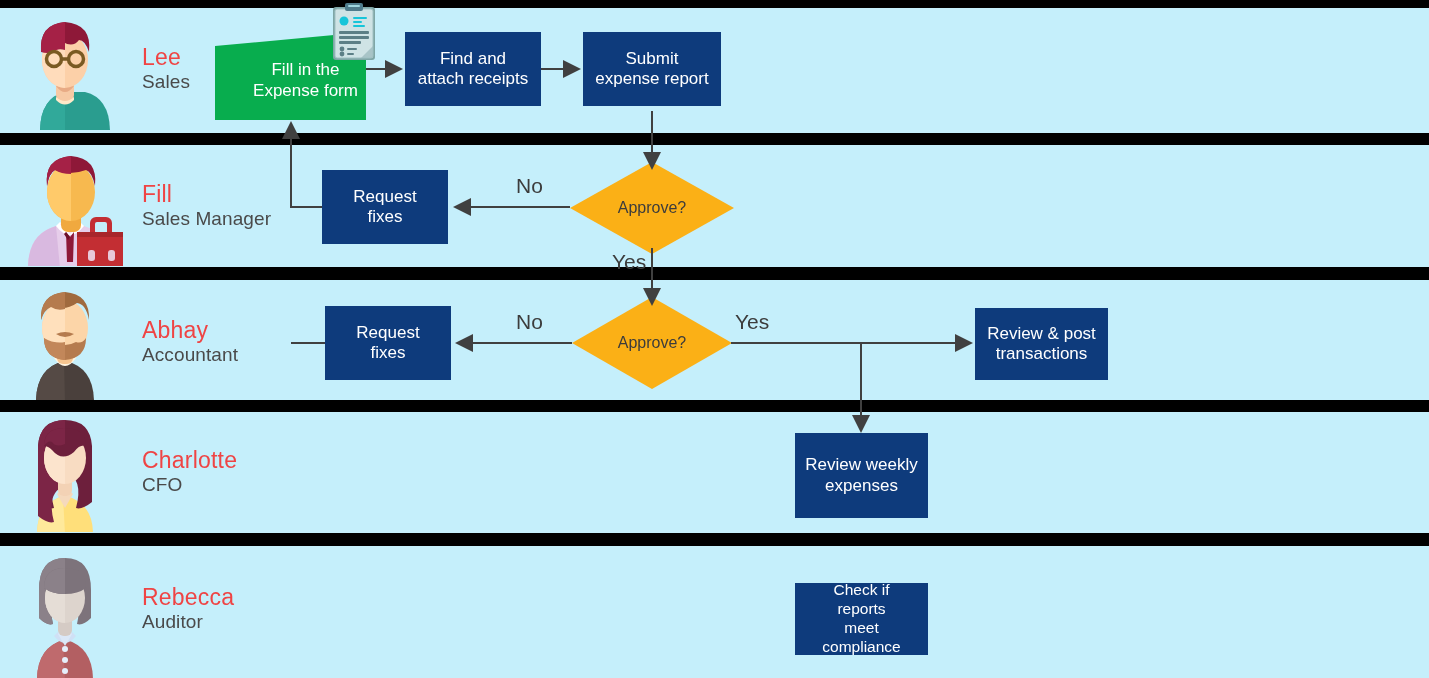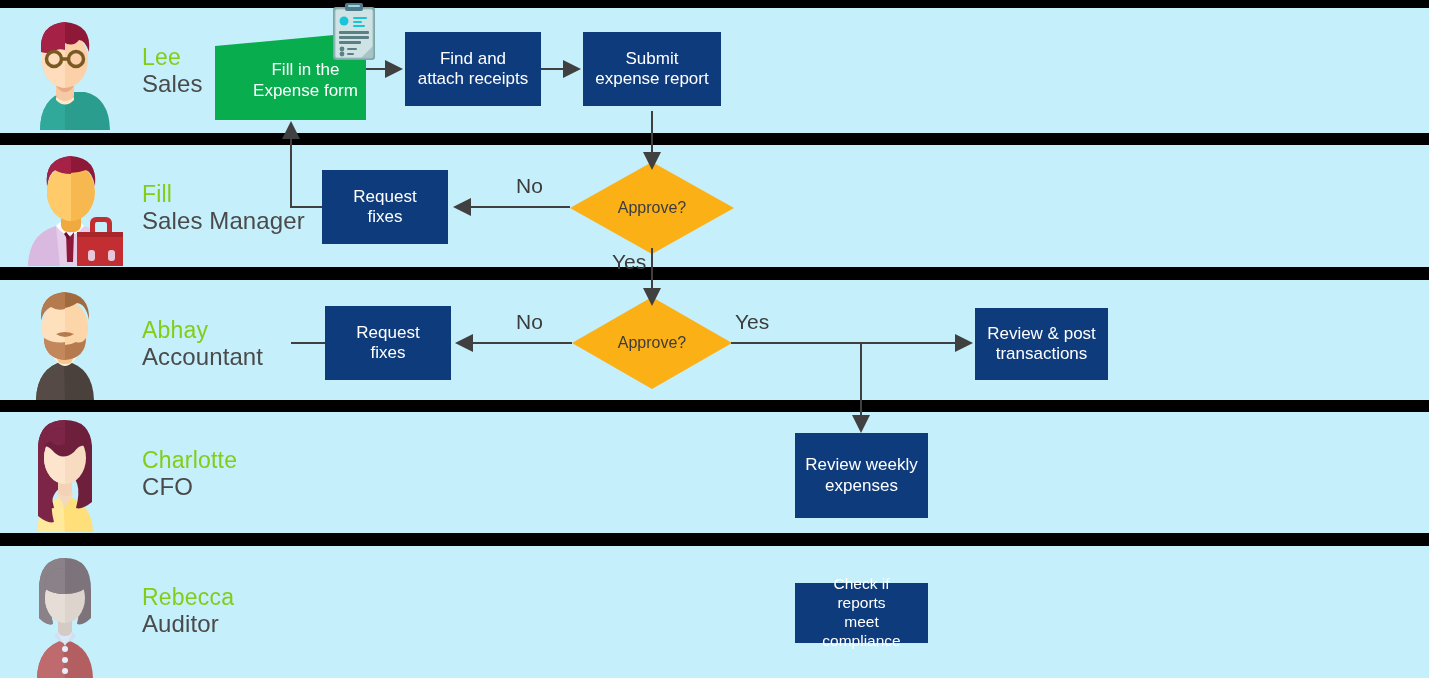--- a/index.html
+++ b/index.html
@@ -29,26 +29,26 @@
     height: 116px;
   }
   .lane-label {
     position: absolute;
     left: 142px;
     color: #3b3b3b;
     line-height: 1.12;
   }
   .lane-name {
     font-size: 23px;
-    color: #84cc16;
+    color: #ef4444;
     display: block;
     letter-spacing: 0.2px;
   }
   .lane-role {
-    font-size: 24px;
+    font-size: 19px;
     color: #4a4a4a;
     display: block;
     letter-spacing: 0.1px;
   }
   .node {
     position: absolute;
     background: #0e3b7c;
     color: #ffffff;
     display: flex;
     align-items: center;
@@ -339,20 +339,20 @@
   <div class="node" style="left:975px;top:308px;width:133px;height:72px;">
     <span>Review &amp; post
 transactions</span>
   </div>
 
   <div class="node" style="left:795px;top:433px;width:133px;height:85px;">
     <span>Review weekly
 expenses</span>
   </div>
 
-  <div class="node small" style="left:795px;top:583px;width:133px;height:60px;">
+  <div class="node small" style="left:795px;top:583px;width:133px;height:72px;">
     <span>Check if
 reports
 meet
 compliance</span>
   </div>
 
 </div>
 
 </body></html>

